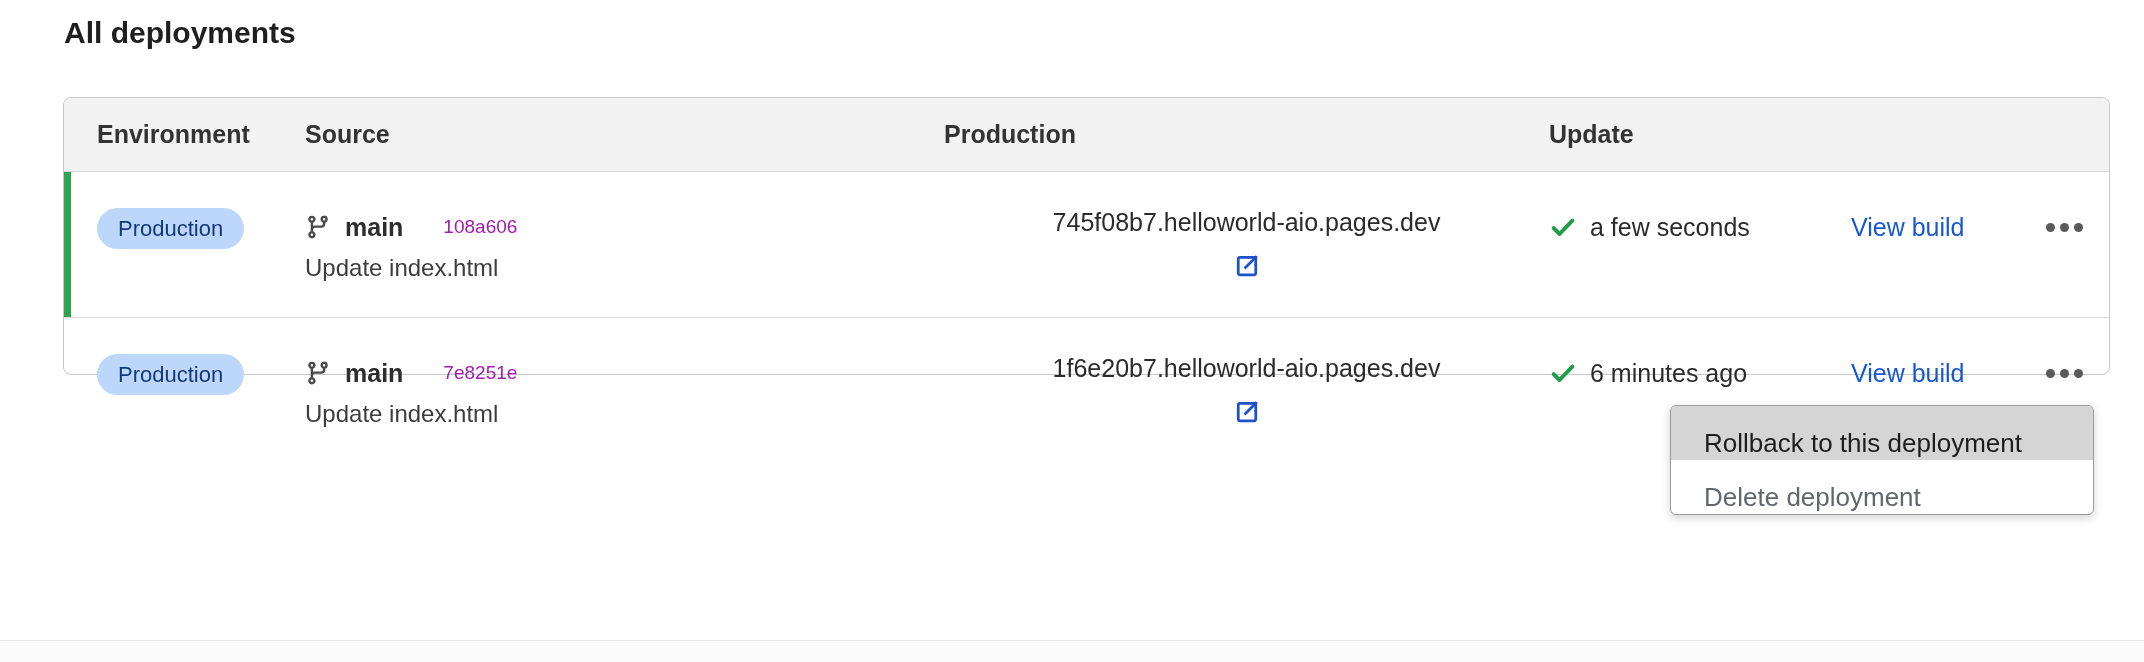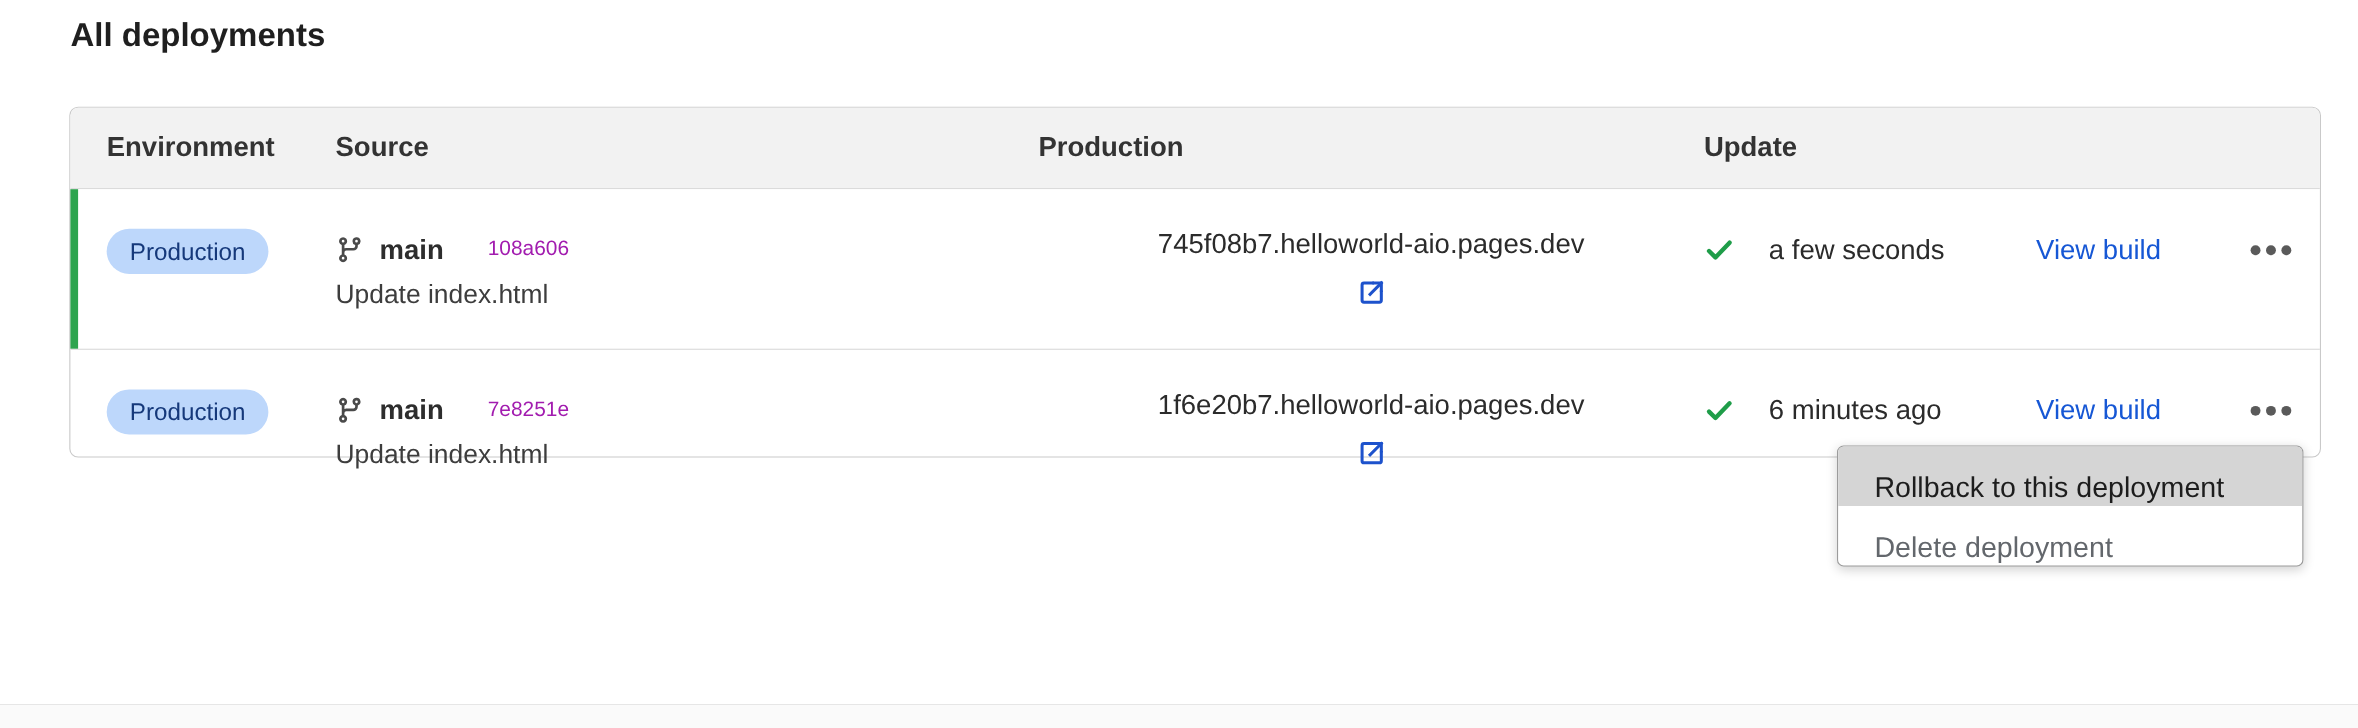--- a/index.html
+++ b/index.html
@@ -24,21 +24,21 @@
     font-weight: 600;
     color: #1f1f1f;
   }
 
   
   .card {
     position: absolute;
     left: 63px;
     top: 97px;
     width: 2047px;
-    height: 319px;
+    height: 278px;
     box-sizing: border-box;
     border: 1px solid #c9c9c9;
     border-radius: 8px;
     background: #ffffff;
   }
 
   .grid-cols {
     display: grid;
     grid-template-columns: 208px 639px 605px 302px 190px 1fr;
     padding: 0 33px;
@@ -118,21 +118,21 @@
     height: 38px;
     font-size: 25px;
     color: #2b2b2b;
     flex-direction: column;
   }
   .ext-link { display: inline-flex; cursor: pointer; }
 
   .status-cell {
     display: flex;
     align-items: center;
-    gap: 31px;
+    gap: 13px;
     height: 38px;
     font-size: 25px;
     color: #2b2b2b;
   }
   .check-icon { display: inline-flex; }
 
   .view-build {
     display: flex;
     align-items: center;
     height: 38px;

